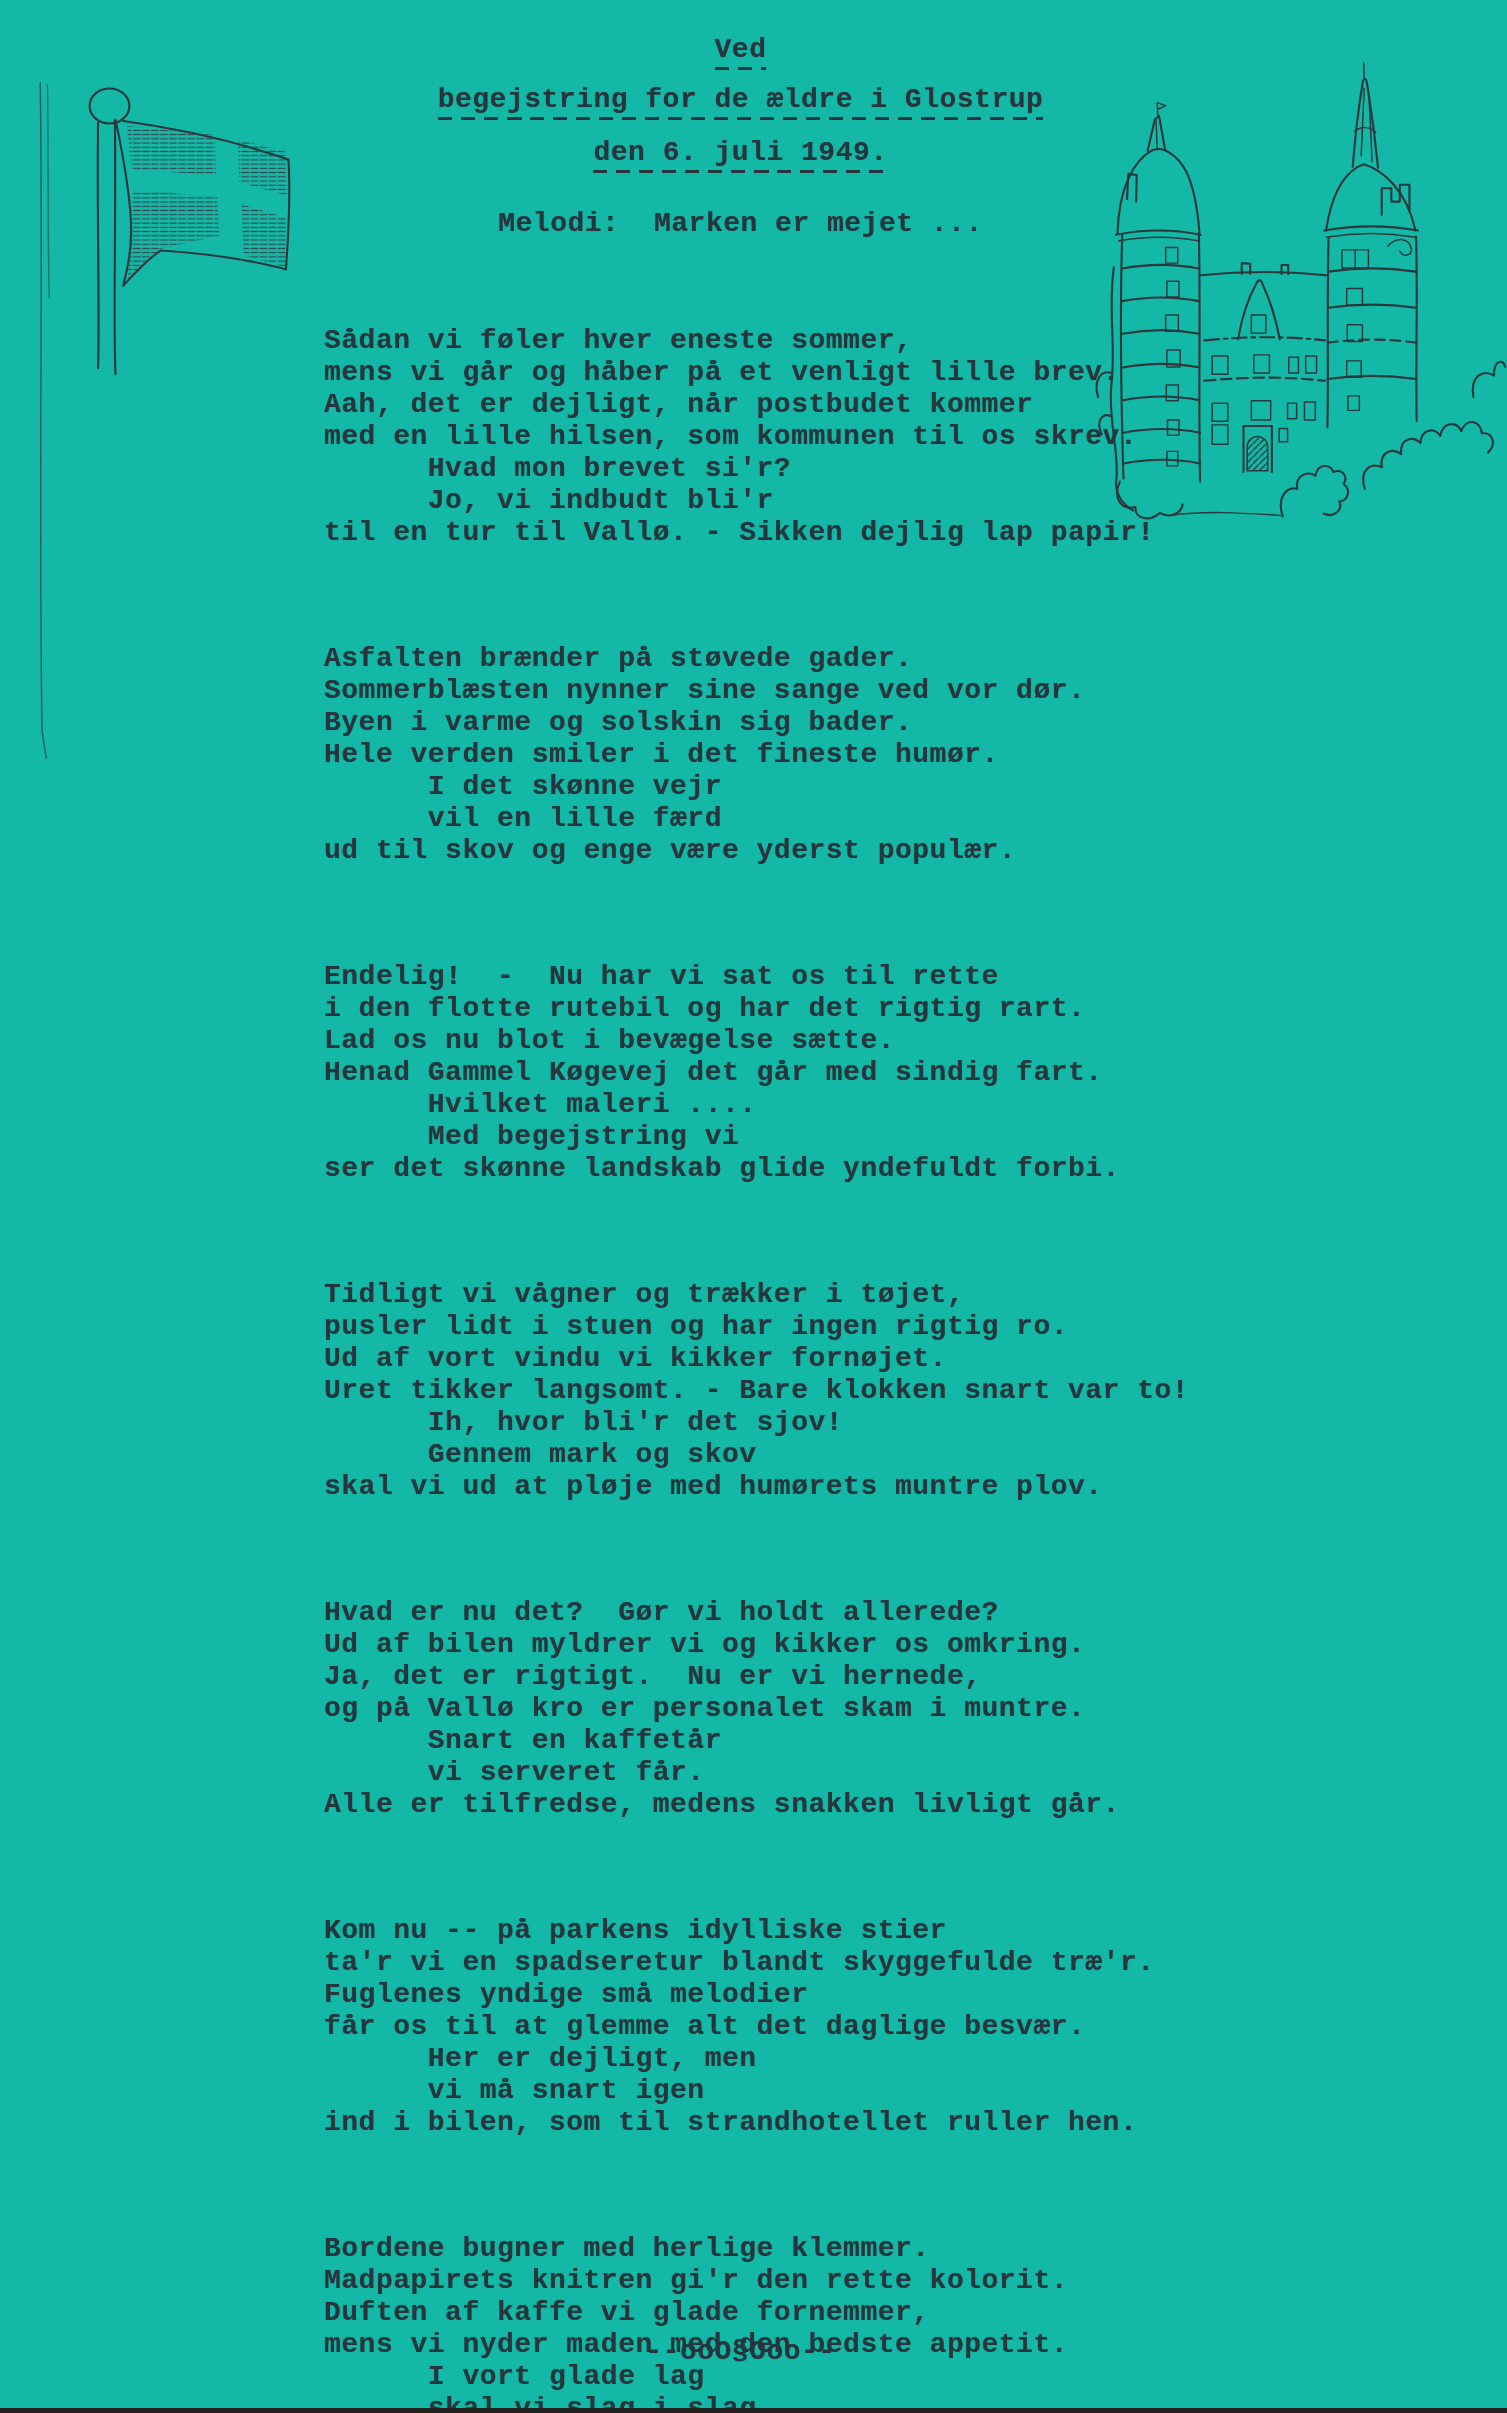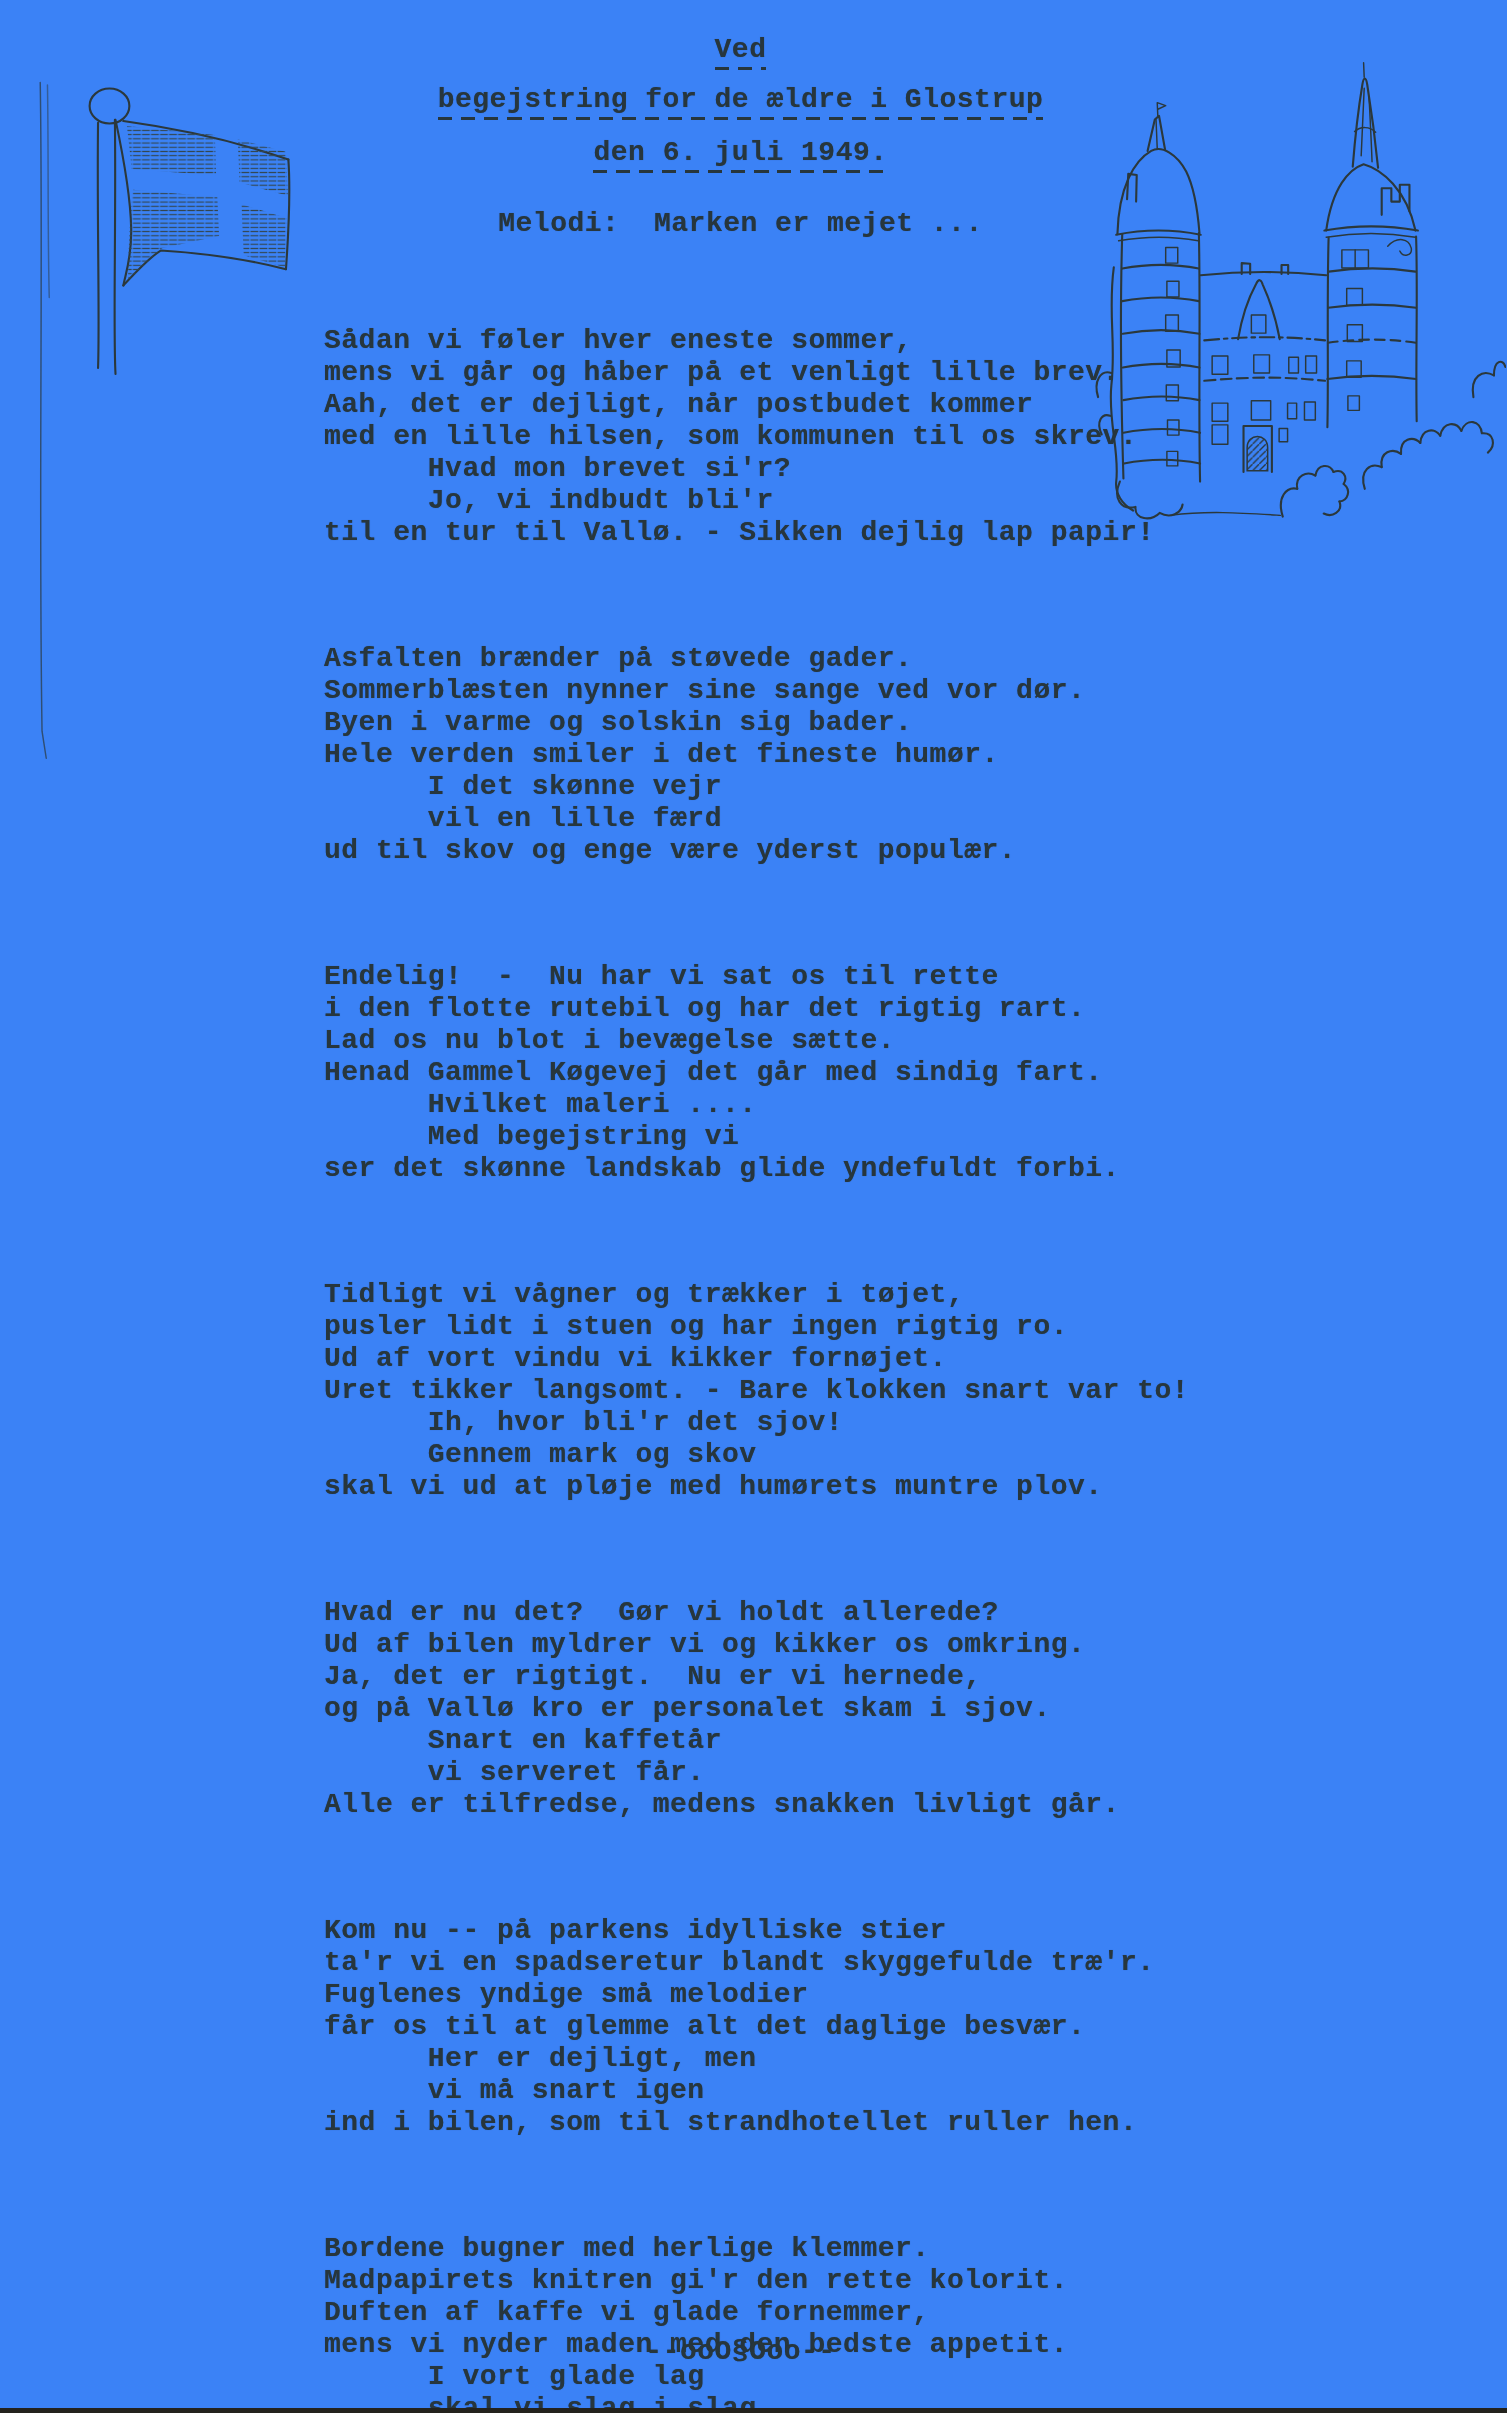--- a/index.html
+++ b/index.html
@@ -1,19 +1,19 @@
 <!DOCTYPE html>
 <html style="font-size:9.7px"><head>
 <meta charset="utf-8">
 <style>
   html,body{margin:0;padding:0;background:#7f8a8a;}
   #page{
     position:relative;
     width:1508px;height:2413px;
-    background:#3b82f6;
+    background:#14b8a6;
     overflow:hidden;
     font-family:"Liberation Mono","DejaVu Sans Mono",monospace;
     font-weight:bold;
     color:#27363d;
   }
   .ink-sketch{position:absolute;}
   .txt{
     font-size:28px;
     line-height:32px;
     letter-spacing:0.5px;
@@ -201,21 +201,21 @@
     <div class="stanza">Tidligt vi vågner og trækker i tøjet,
 pusler lidt i stuen og har ingen rigtig ro.
 Ud af vort vindu vi kikker fornøjet.
 Uret tikker langsomt. - Bare klokken snart var to!
       Ih, hvor bli'r det sjov!
       Gennem mark og skov
 skal vi ud at pløje med humørets muntre plov.</div>
     <div class="stanza">Hvad er nu det?  Gør vi holdt allerede?
 Ud af bilen myldrer vi og kikker os omkring.
 Ja, det er rigtigt.  Nu er vi hernede,
-og på Vallø kro er personalet skam i sjov.
+og på Vallø kro er personalet skam i muntre.
       Snart en kaffetår
       vi serveret får.
 Alle er tilfredse, medens snakken livligt går.</div>
     <div class="stanza">Kom nu -- på parkens idylliske stier
 ta'r vi en spadseretur blandt skyggefulde træ'r.
 Fuglenes yndige små melodier
 får os til at glemme alt det daglige besvær.
       Her er dejligt, men
       vi må snart igen
 ind i bilen, som til strandhotellet ruller hen.</div>

